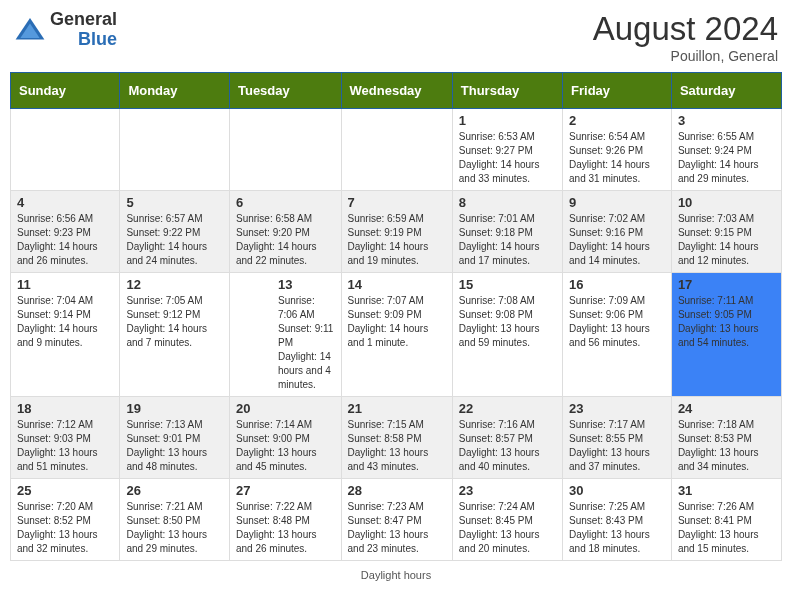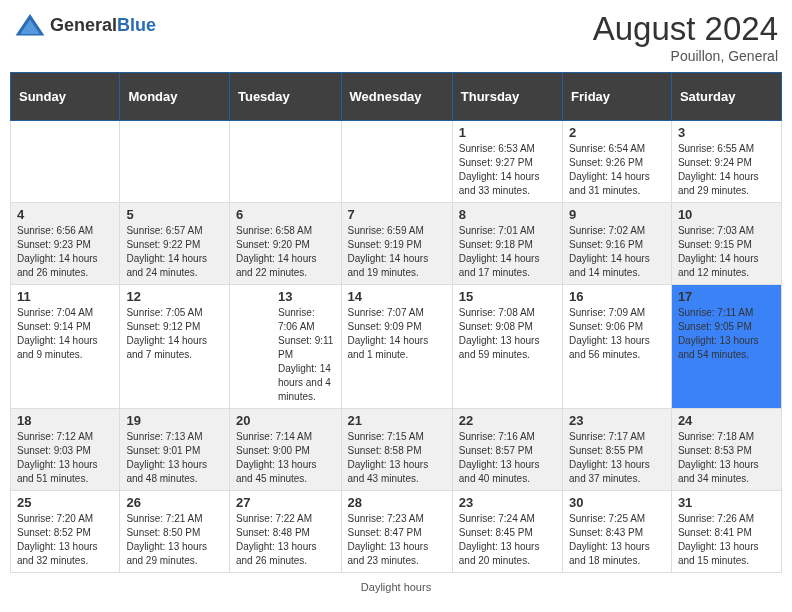--- a/index.html
+++ b/index.html
@@ -17,20 +17,21 @@
       margin-bottom: 8px;
       padding: 0 4px;
     }
     .logo {
       display: flex;
       align-items: center;
       gap: 4px;
     }
     .logo-text {
       display: flex;
+      flex-direction: column;
       line-height: 1.1;
       align-items: flex-end;
     }
     .logo-general {
       font-size: 18px;
       font-weight: bold;
       color: #333;
     }
     .logo-blue {
       font-size: 18px;
@@ -52,24 +53,24 @@
     .location {
       font-size: 14px;
       color: #555;
     }
     .calendar {
       width: 100%;
       border-collapse: collapse;
       border: 1px solid #ccc;
     }
     .calendar th {
-      background-color: #404040;
+      background-color: #4d7c0f;
       color: #fff;
       text-align: left;
-      padding: 16px 8px;
+      padding: 10px 8px;
       font-size: 13px;
       font-weight: bold;
       border: 1px solid #2060a0;
     }
     .calendar td {
       vertical-align: top;
       padding: 4px 6px;
       border: 1px solid #ddd;
       width: 113px;
       min-height: 80px;

